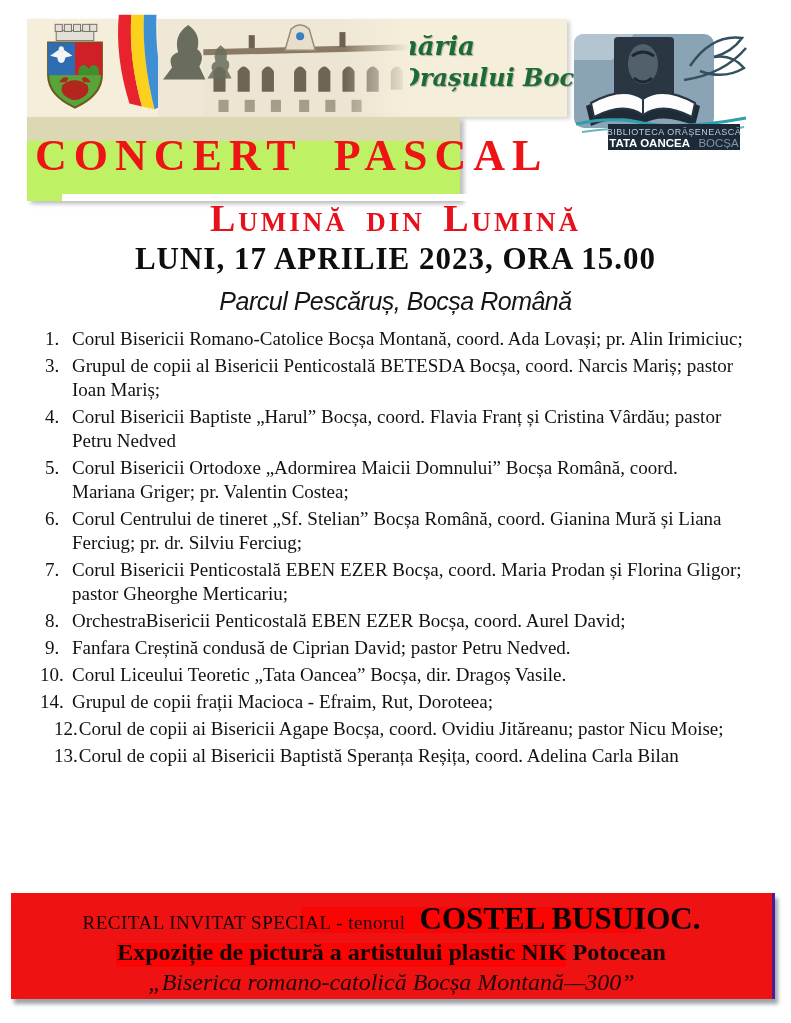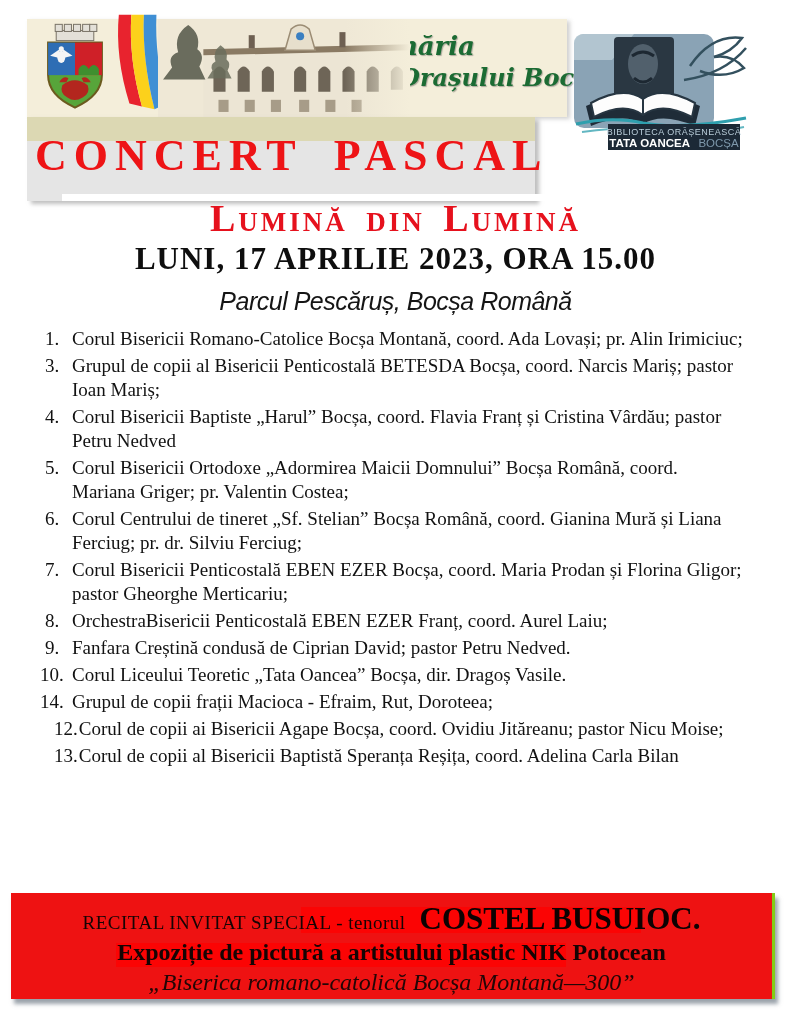--- a/index.html
+++ b/index.html
@@ -2,22 +2,22 @@
 <html><head>
 <meta charset="utf-8">
 <style>
   html,body{margin:0;padding:0;background:#fff;}
   .page{position:relative;width:791px;height:1023px;background:#ffffff;overflow:hidden;
         font-family:"Liberation Serif",serif;}
 
   
   .cream-band{position:absolute;left:27px;top:19px;width:540px;height:98px;
               background:#f4eeda;box-shadow:3px 2px 4px rgba(140,140,140,.40);}
-  .olive-band{position:absolute;left:27px;top:117px;width:508px;height:84px;
-              background:#e5e5e5;box-shadow:4px 3px 4px rgba(130,130,130,.50);}
+  .olive-band{position:absolute;left:27px;top:117px;width:433px;height:84px;
+              background:#bef264;box-shadow:4px 3px 4px rgba(130,130,130,.50);}
   .olive-top{position:absolute;left:0;top:0;width:100%;height:24px;background:#dcd8b3;}
   .olive-notch{position:absolute;left:35px;bottom:0;width:505px;height:7px;background:#ffffff;}
   .concert-title{position:absolute;left:8px;top:13px;font-size:44px;font-weight:bold;
                  color:#ee1416;letter-spacing:7px;word-spacing:14px;white-space:nowrap;}
 
   .coat{position:absolute;left:42px;top:22px;}
   .flag{position:absolute;left:111px;top:9px;}
   .building{position:absolute;left:158px;top:19px;}
 
   .primaria{position:absolute;color:#1b6b33;font-family:"DejaVu Serif",serif;
@@ -43,21 +43,21 @@
            line-height:24px;color:#121212;}
   .li{margin:0 0 3px 5px;padding-left:27px;text-indent:-27px;}
   .li .num{display:inline-block;width:27px;text-indent:0;}
   .li.wide{margin-left:0;padding-left:32px;text-indent:-32px;}
   .li.wide .num{width:32px;}
   .li.tight{margin-left:14px;padding-left:32px;text-indent:-32px;font-family:Liberation Serif, serif;}
   .li.tight .num{width:auto;padding-right:1px;}
 
   
   .banner{position:absolute;left:11px;top:893px;width:761px;height:106px;background:#ee1212;
-          border-right:3px solid #84cc16;box-shadow:3px 5px 4px rgba(130,140,150,.8);
+          border-right:3px solid #4c1d95;box-shadow:3px 5px 4px rgba(130,140,150,.8);
           text-align:center;color:#160404;}
   .hl{position:absolute;background:#fb0404;}
   .hl1{left:290px;top:14px;width:340px;height:26px;}
   .hl2{left:105px;top:50px;width:450px;height:24px;}
   .b1{position:absolute;top:8px;left:0;width:100%;}
   .b1 .pre{font-size:19px;letter-spacing:.5px;position:relative;}
   .b1 .name{font-size:31px;font-weight:bold;margin-left:10px;color:#0d0202;position:relative;}
   .b2{position:absolute;top:46px;left:0;width:100%;font-weight:bold;font-size:24px;}
   .b3{position:absolute;top:76px;left:0;width:100%;font-style:italic;font-size:24px;color:#230606;}
 </style>
@@ -178,21 +178,21 @@
   <div class="datetime">LUNI, 17 APRILIE 2023, ORA 15.00</div>
   <div class="location">Parcul Pescăruș, Bocșa Română</div>
 
   <div class="program">
     <div class="li"><span class="num">1.</span><span>Corul Bisericii Romano-Catolice Bocșa Montană, coord. Ada Lovași; pr. Alin Irimiciuc;</span></div>
     <div class="li"><span class="num">3.</span><span>Grupul de copii al Bisericii Penticostală BETESDA Bocșa, coord. Narcis Mariș; pastor Ioan Mariș;</span></div>
     <div class="li"><span class="num">4.</span><span>Corul Bisericii Baptiste „Harul” Bocșa, coord. Flavia Franț și Cristina Vârdău; pastor Petru Nedved</span></div>
     <div class="li"><span class="num">5.</span><span>Corul Bisericii Ortodoxe „Adormirea Maicii Domnului” Bocșa Română, coord. Mariana Griger; pr. Valentin Costea;</span></div>
     <div class="li"><span class="num">6.</span><span>Corul Centrului de tineret „Sf. Stelian” Bocșa Română, coord. Gianina Mură și Liana Ferciug; pr. dr. Silviu Ferciug;</span></div>
     <div class="li"><span class="num">7.</span><span>Corul Bisericii Penticostală EBEN EZER Bocșa, coord. Maria Prodan și Florina Gligor; pastor Gheorghe Merticariu;</span></div>
-    <div class="li"><span class="num">8.</span><span>OrchestraBisericii Penticostală EBEN EZER Franț, coord. Aurel Laiu;</span></div>
+    <div class="li"><span class="num">8.</span><span>OrchestraBisericii Penticostală EBEN EZER Bocșa, coord. Aurel David;</span></div>
     <div class="li"><span class="num">9.</span><span>Fanfara Creștină condusă de Ciprian David; pastor Petru Nedved.</span></div>
     <div class="li wide"><span class="num">10.</span><span>Corul Liceului Teoretic „Tata Oancea” Bocșa, dir. Dragoș Vasile.</span></div>
     <div class="li wide"><span class="num">14.</span><span>Grupul de copii frații Macioca - Efraim, Rut, Doroteea;</span></div>
     <div class="li tight"><span class="num">12.</span><span>Corul de copii ai Bisericii Agape Bocșa, coord. Ovidiu Jităreanu; pastor Nicu Moise;</span></div>
     <div class="li tight"><span class="num">13.</span><span>Corul de copii al Bisericii Baptistă Speranța Reșița, coord. Adelina Carla Bilan</span></div>
   </div>
 
   <div class="banner">
     <div class="hl hl1"></div>
     <div class="hl hl2"></div>

